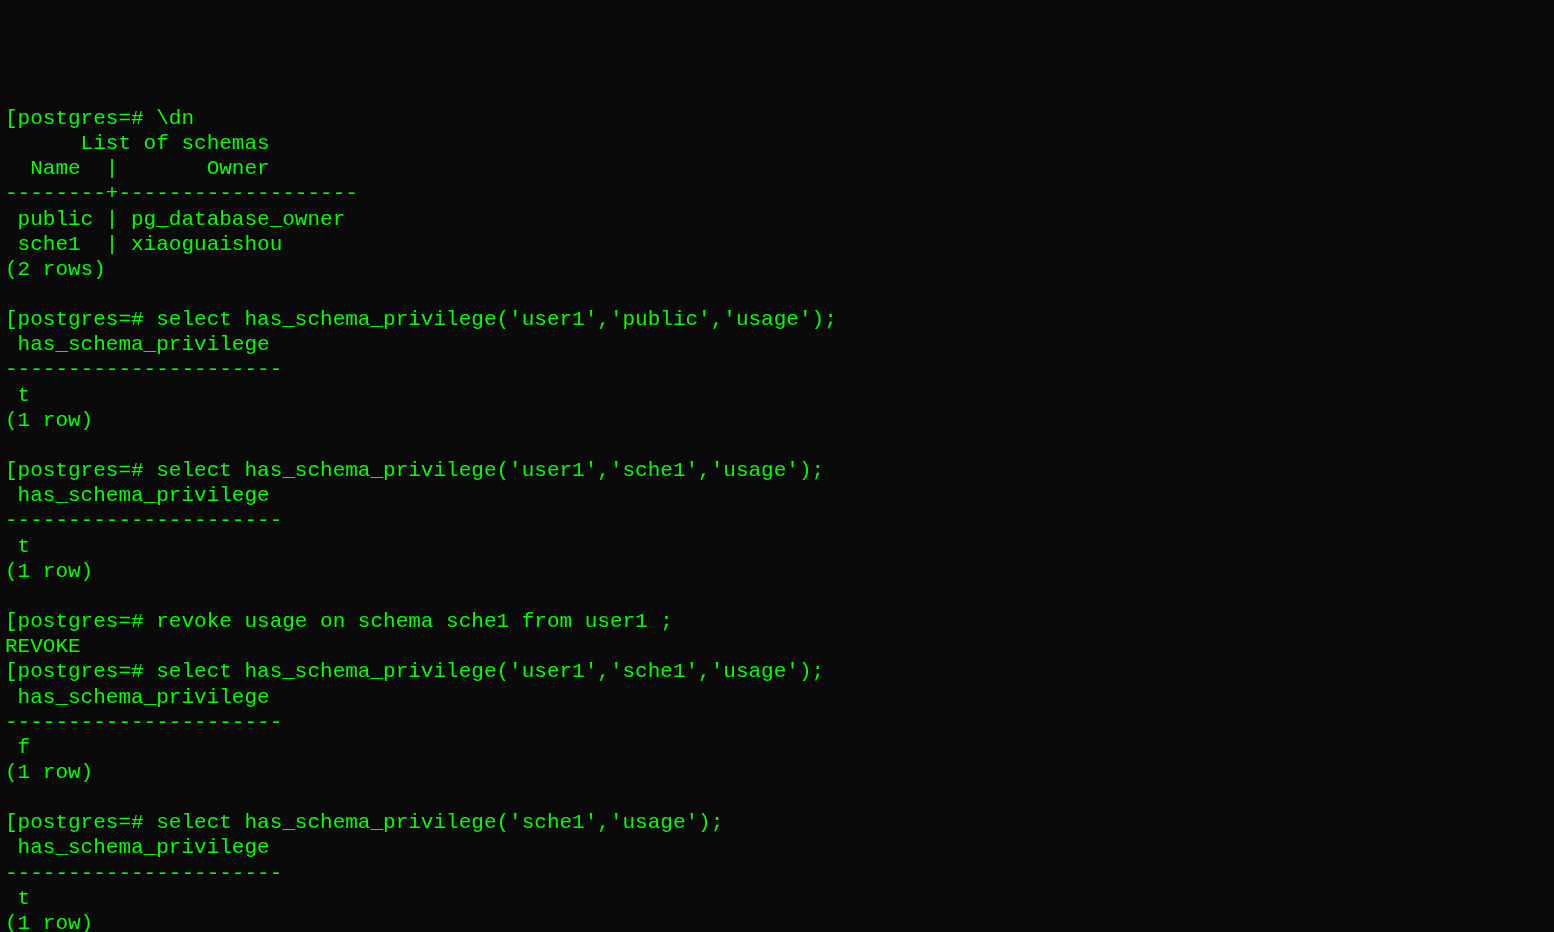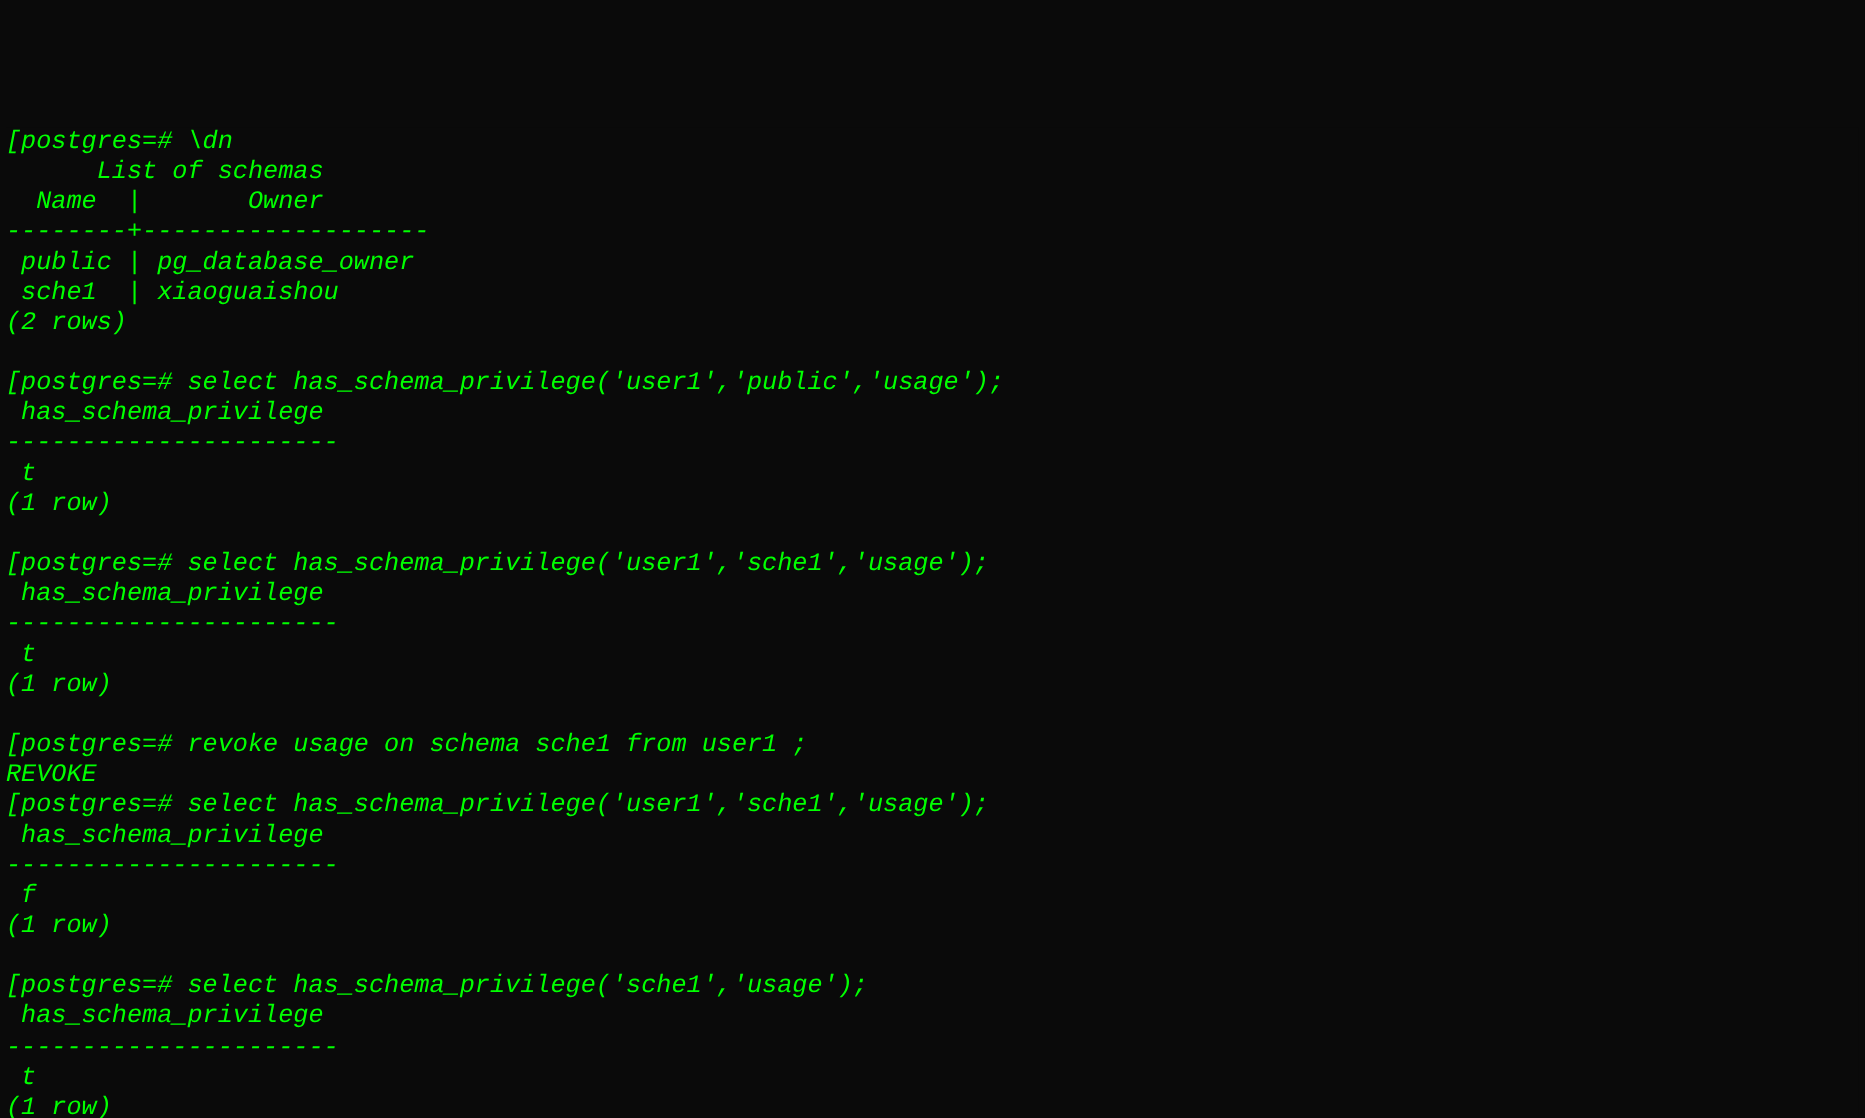--- a/index.html
+++ b/index.html
@@ -18,21 +18,20 @@
       overflow-x: auto;
       width: 1554px;
       height: 932px;
     }
     .terminal {
       background-color: #0a0a0a;
     }
     .line {
       display: block;
       min-height: 25px;
-      font-style: italic;
     }
   </style>
 </head>
 <body>
 
 
 
 <div class="terminal"><span class="line">[postgres=# \dn</span><span class="line">      List of schemas</span><span class="line">  Name  |       Owner</span><span class="line">--------+-------------------</span><span class="line"> public | pg_database_owner</span><span class="line"> sche1  | xiaoguaishou</span><span class="line">(2 rows)</span><span class="line"></span><span class="line">[postgres=# select has_schema_privilege('user1','public','usage');</span><span class="line"> has_schema_privilege</span><span class="line">----------------------</span><span class="line"> t</span><span class="line">(1 row)</span><span class="line"></span><span class="line">[postgres=# select has_schema_privilege('user1','sche1','usage');</span><span class="line"> has_schema_privilege</span><span class="line">----------------------</span><span class="line"> t</span><span class="line">(1 row)</span><span class="line"></span><span class="line">[postgres=# revoke usage on schema sche1 from user1 ;</span><span class="line">REVOKE</span><span class="line">[postgres=# select has_schema_privilege('user1','sche1','usage');</span><span class="line"> has_schema_privilege</span><span class="line">----------------------</span><span class="line"> f</span><span class="line">(1 row)</span><span class="line"></span><span class="line">[postgres=# select has_schema_privilege('sche1','usage');</span><span class="line"> has_schema_privilege</span><span class="line">----------------------</span><span class="line"> t</span><span class="line">(1 row)</span></div>
 
 

